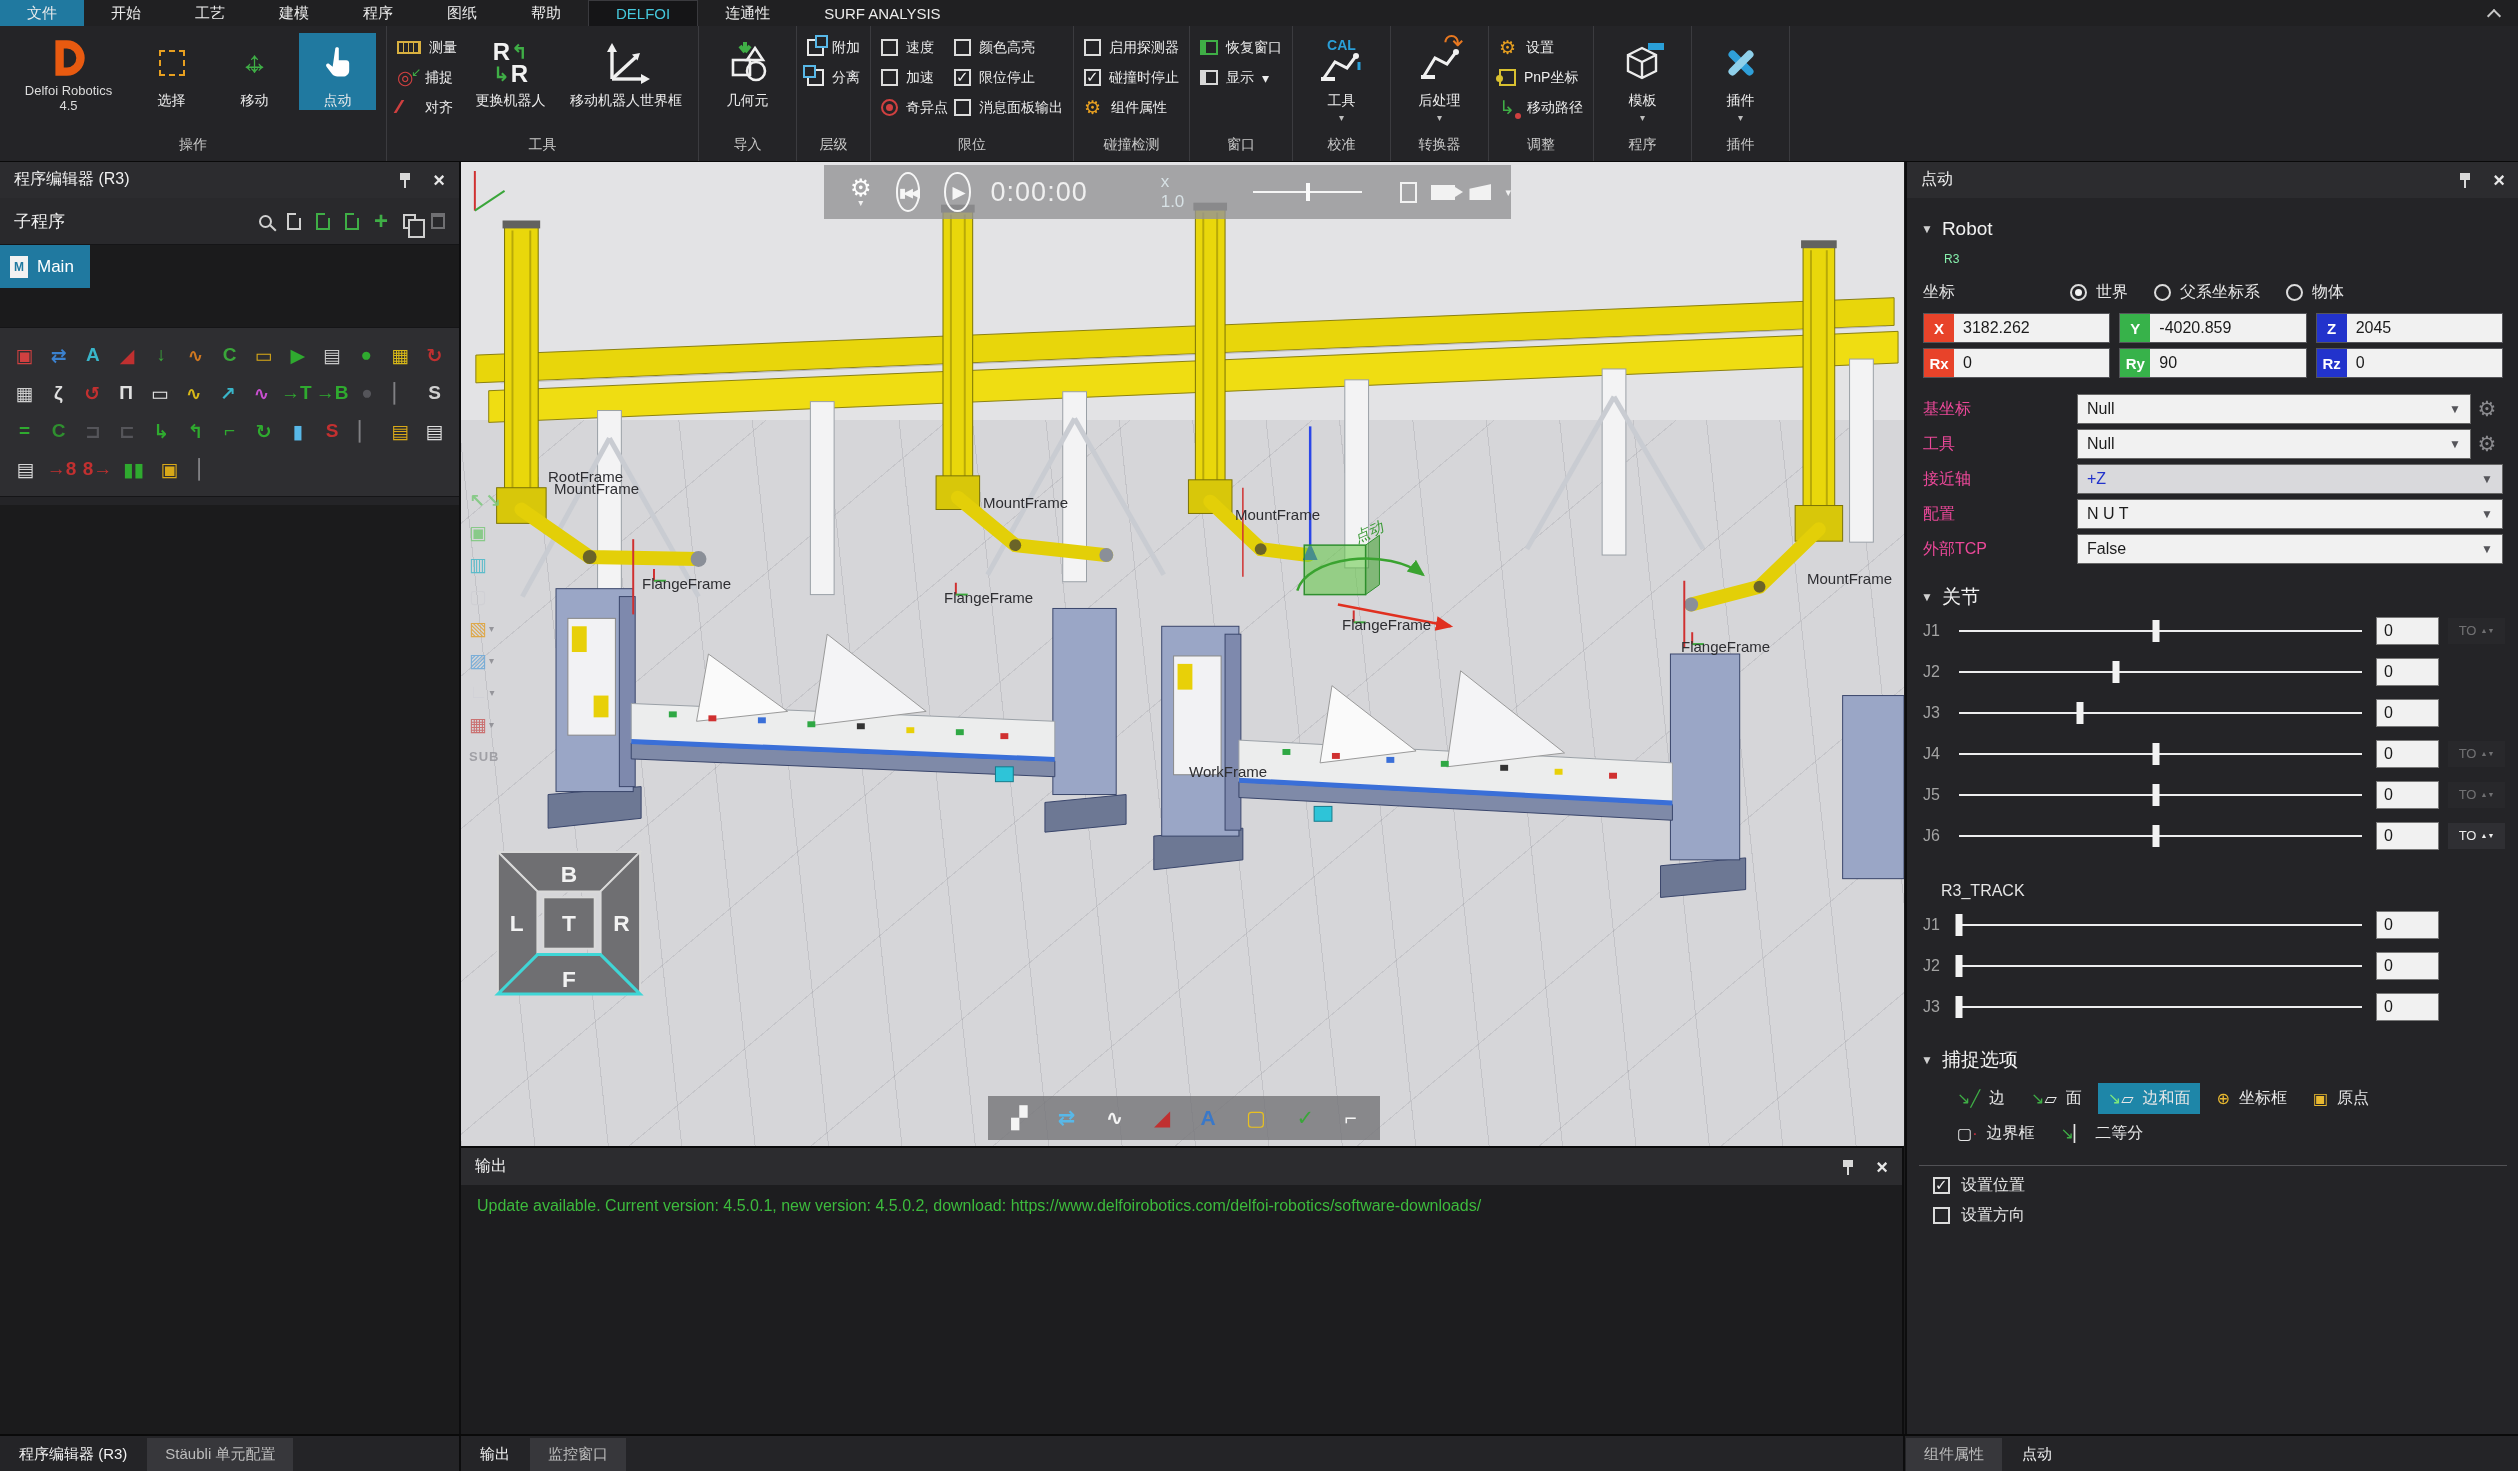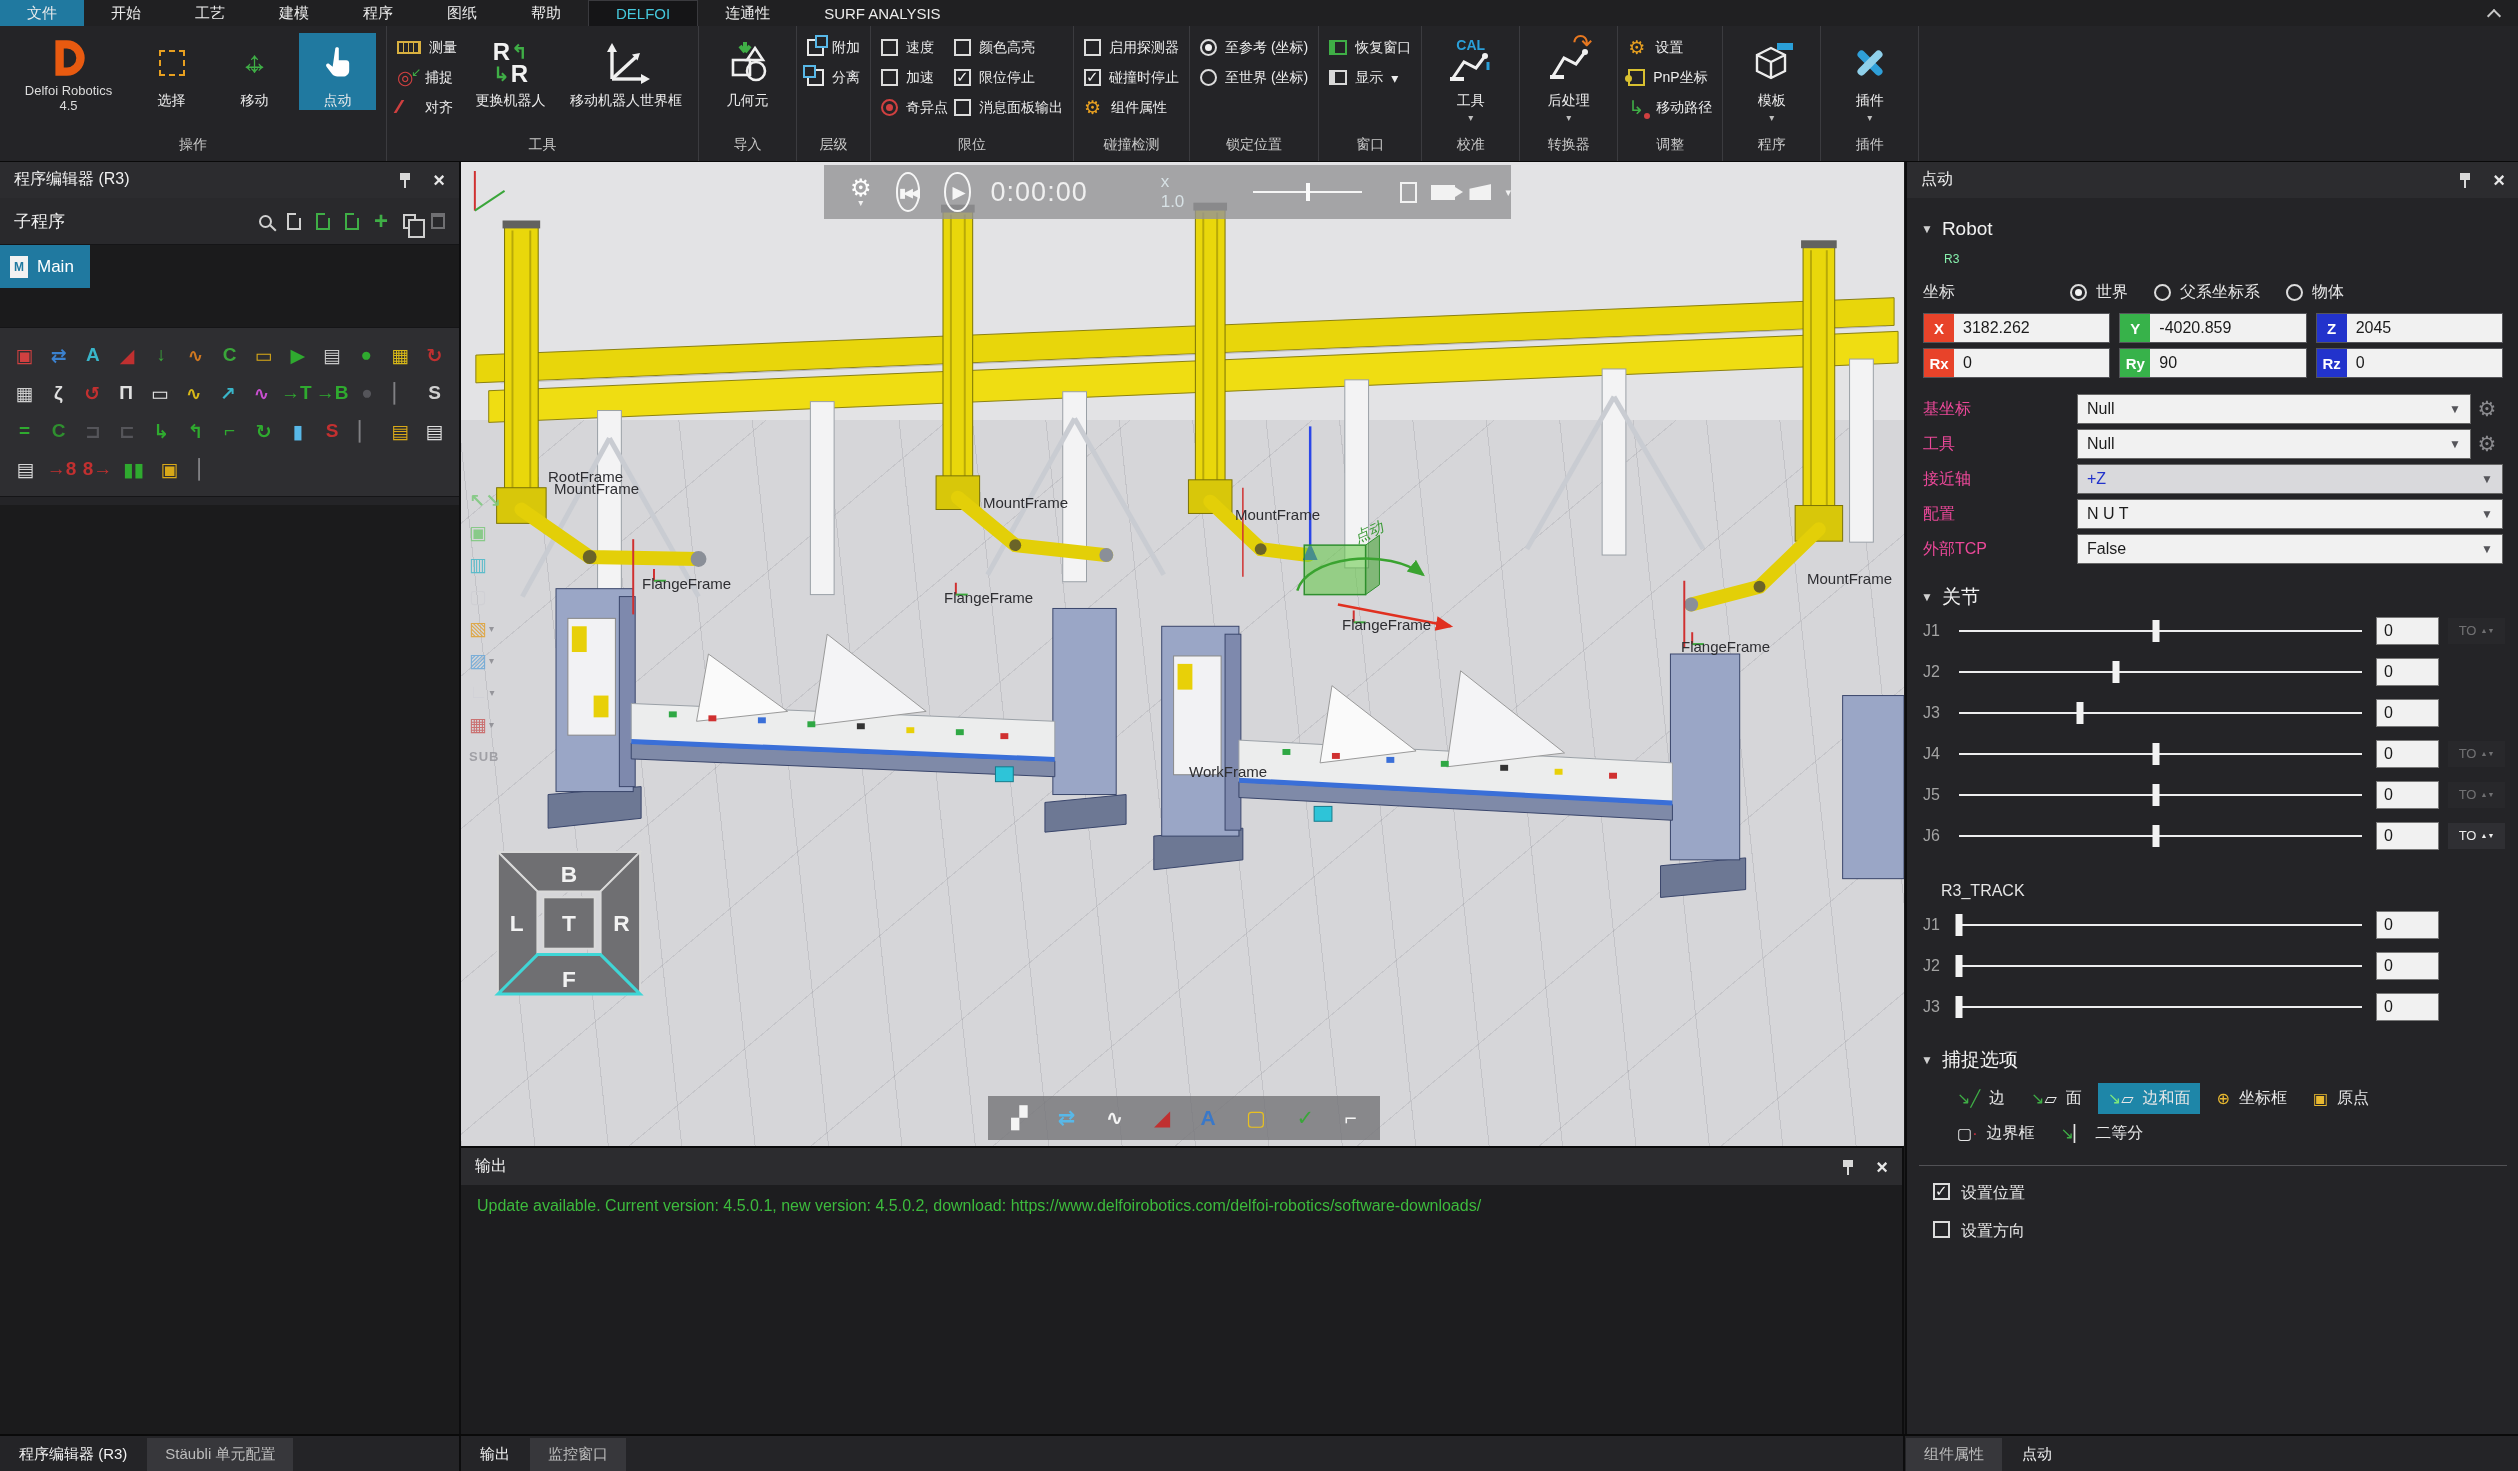--- a/index.html
+++ b/index.html
@@ -164,21 +164,21 @@
   .jto{width:57px;height:26px;margin-left:9px;display:flex;align-items:center;justify-content:center;gap:4px;background:#2f2f33;color:#ededed;font-size:13px;flex:0 0 auto}
   .jto:not(.on){opacity:.38}
   .jto.hidden{visibility:hidden}
   .jto .spin{display:flex;flex-direction:column;font-size:7px;line-height:7px}
   .trackhead{margin:26px 0 4px 34px;font-size:16px;color:#e5e5e5}
   .snaprow{display:flex;align-items:center;margin:10px 16px 0 40px;font-size:16px;gap:6px}
   .snapitem{display:flex;align-items:center;gap:9px;padding:5px 10px;white-space:nowrap}
   .snapitem.on{background:#1e86a8}
   .snapitem .sic{font-size:16px}
   .rp-div{height:1px;background:#515155;margin:16px 12px 0}
-  .setrow{display:flex;align-items:flex-start;gap:11px;margin:17px 0 0 26px;font-size:16px}
+  .setrow{display:flex;align-items:center;gap:11px;margin:9px 0 0 26px;font-size:16px}
 
   
   .bottombar{position:absolute;left:0;right:0;bottom:0;height:37px;background:#242427;border-top:2px solid #0a0a0a;display:flex;align-items:stretch;font-size:15px;z-index:30}
   .bsec{display:flex;align-items:stretch}
   .bsec.l{width:461px;border-right:2px solid #0d0d0e}
   .bsec.c{flex:1;border-right:2px solid #0d0d0e}
   .bsec.r{width:614px}
   .btab{display:flex;align-items:center;padding:0 18px;color:#bdbdbd;background:#37373b;margin:2px 1px 0;white-space:nowrap}
   .btab.on{background:transparent;color:#f2f2f2}
 </style>
@@ -367,35 +367,20 @@
             </div>
           <div class="srow">
               <span class="ic-gear">⚙</span>
               <span>组件属性</span>
             </div>
         </div>
       </div>
       <div class="glabel">碰撞检测</div>
     </div>
 
-    <div class="rgroup">
-      <div class="gbody">
-        <div class="scol">
-          <div class="srow">
-              <span class="rd on"></span>
-              <span>至参考 (坐标)</span>
-            </div>
-          <div class="srow">
-              <span class="rd"></span>
-              <span>至世界 (坐标)</span>
-            </div>
-        </div>
-      </div>
-      <div class="glabel">锁定位置</div>
-    </div>
 
     <div class="rgroup">
       <div class="gbody">
         <div class="scol">
           <div class="srow">
               <span class="ic-win restore"></span>
               <span>恢复窗口</span>
             </div>
           <div class="srow">
               <span class="ic-win"></span>

